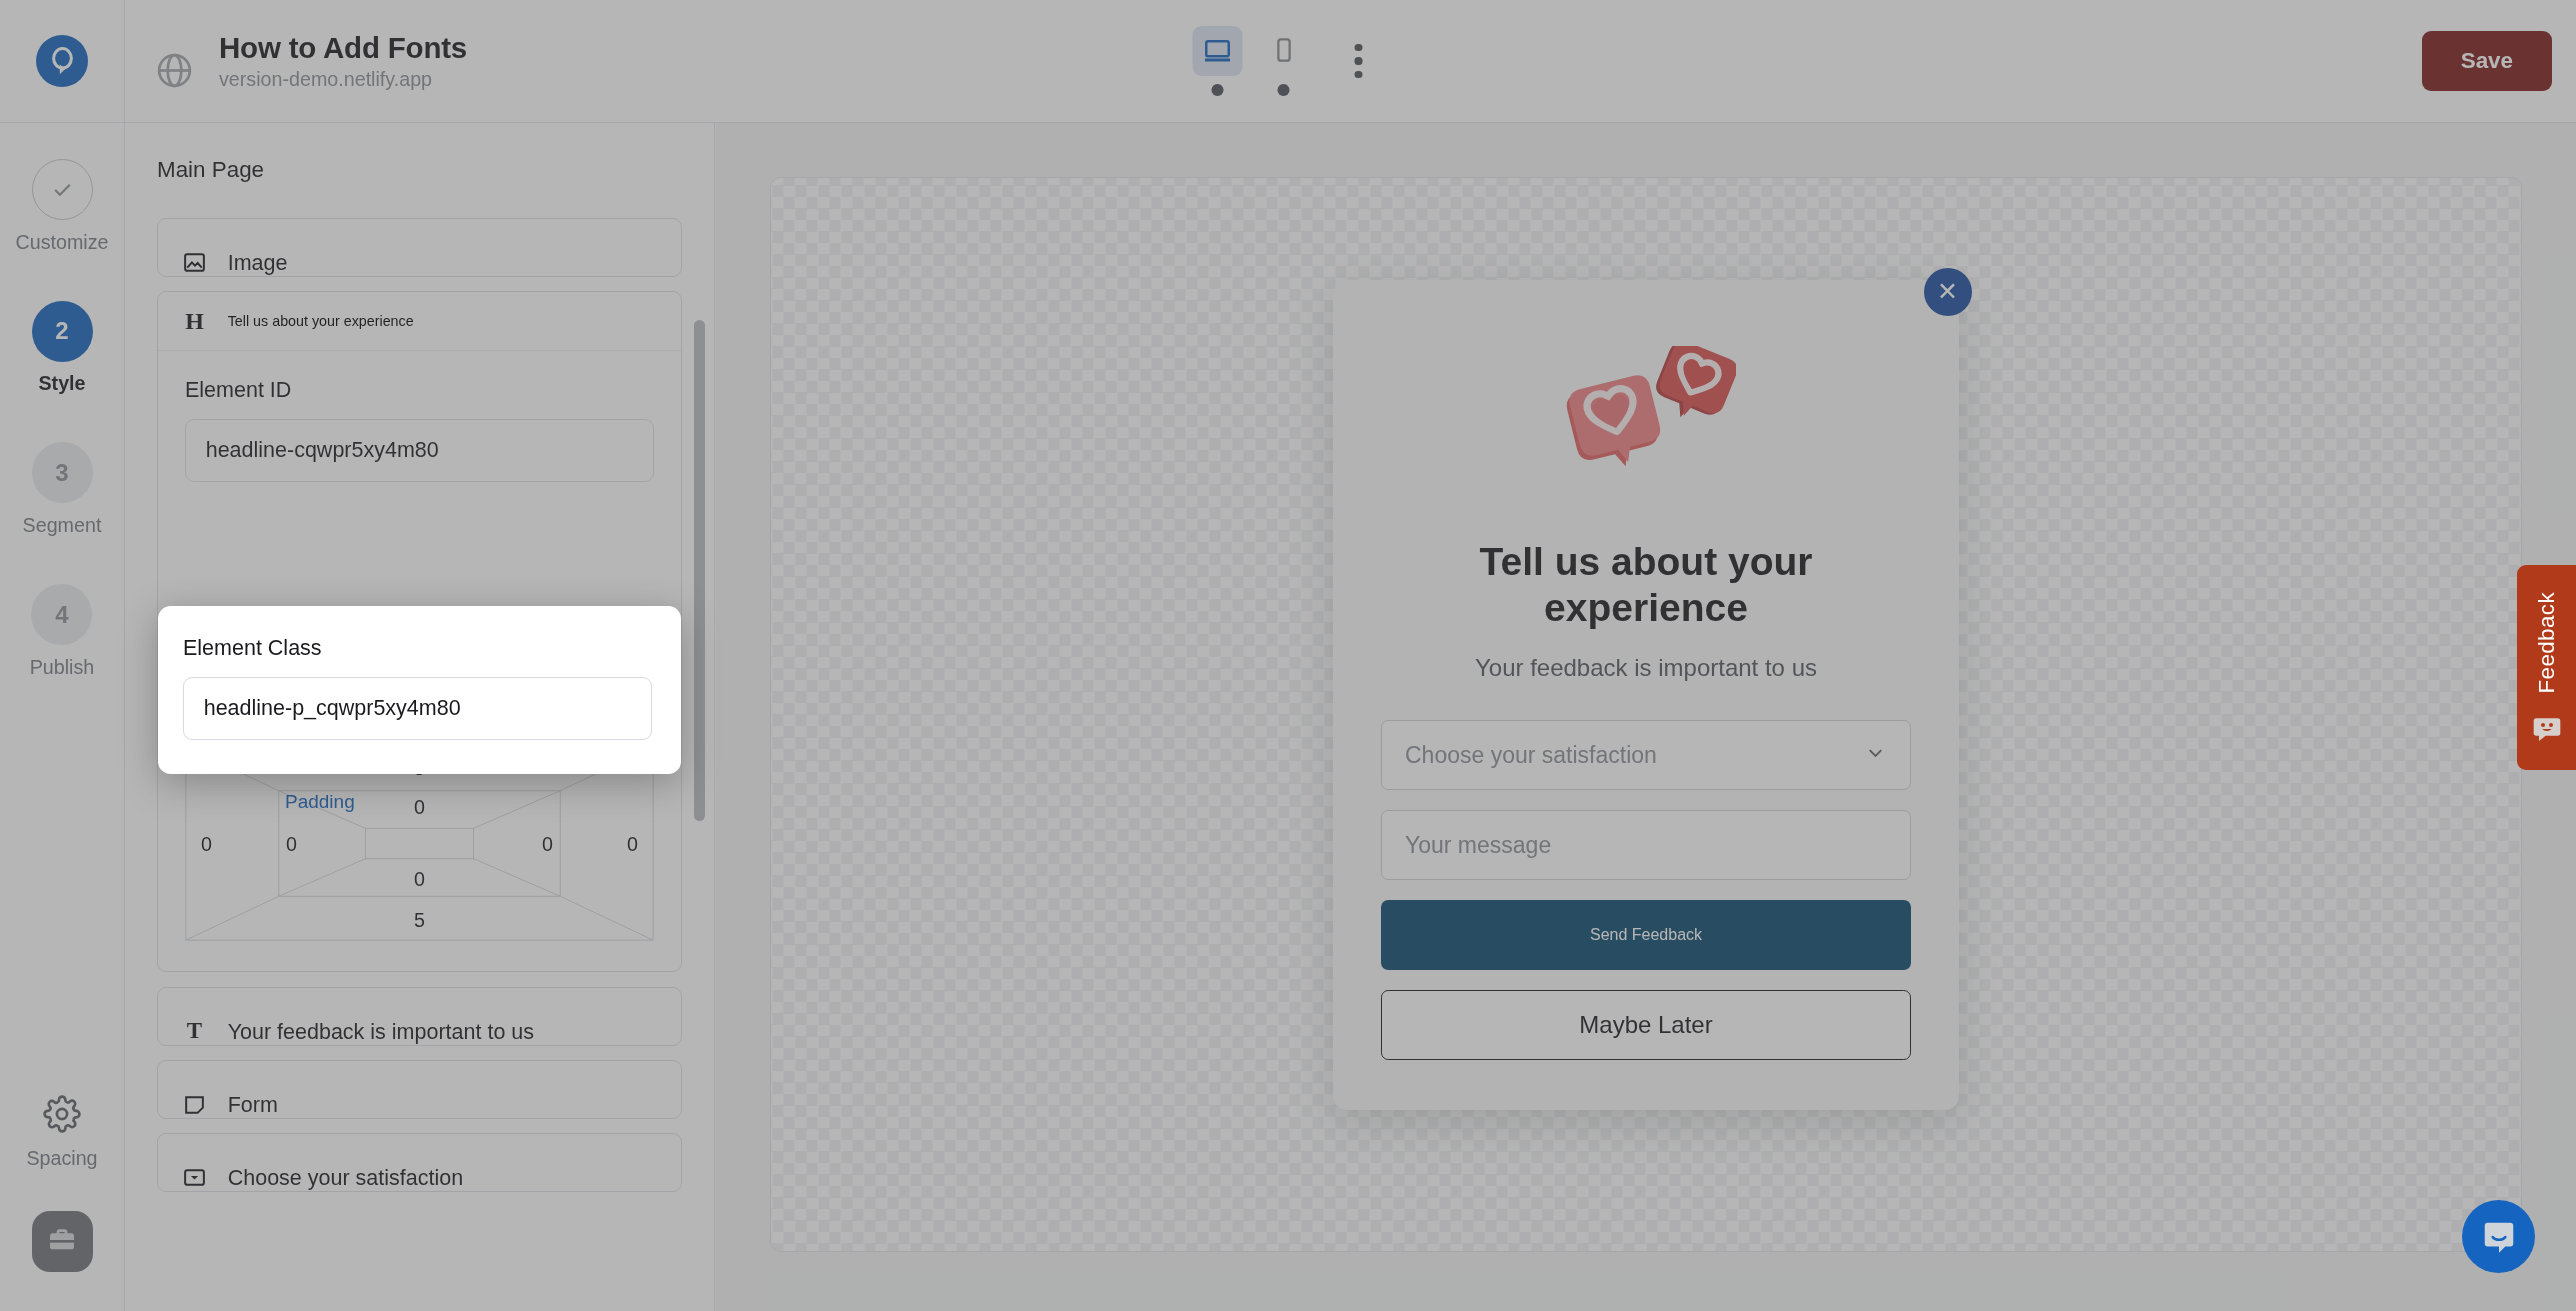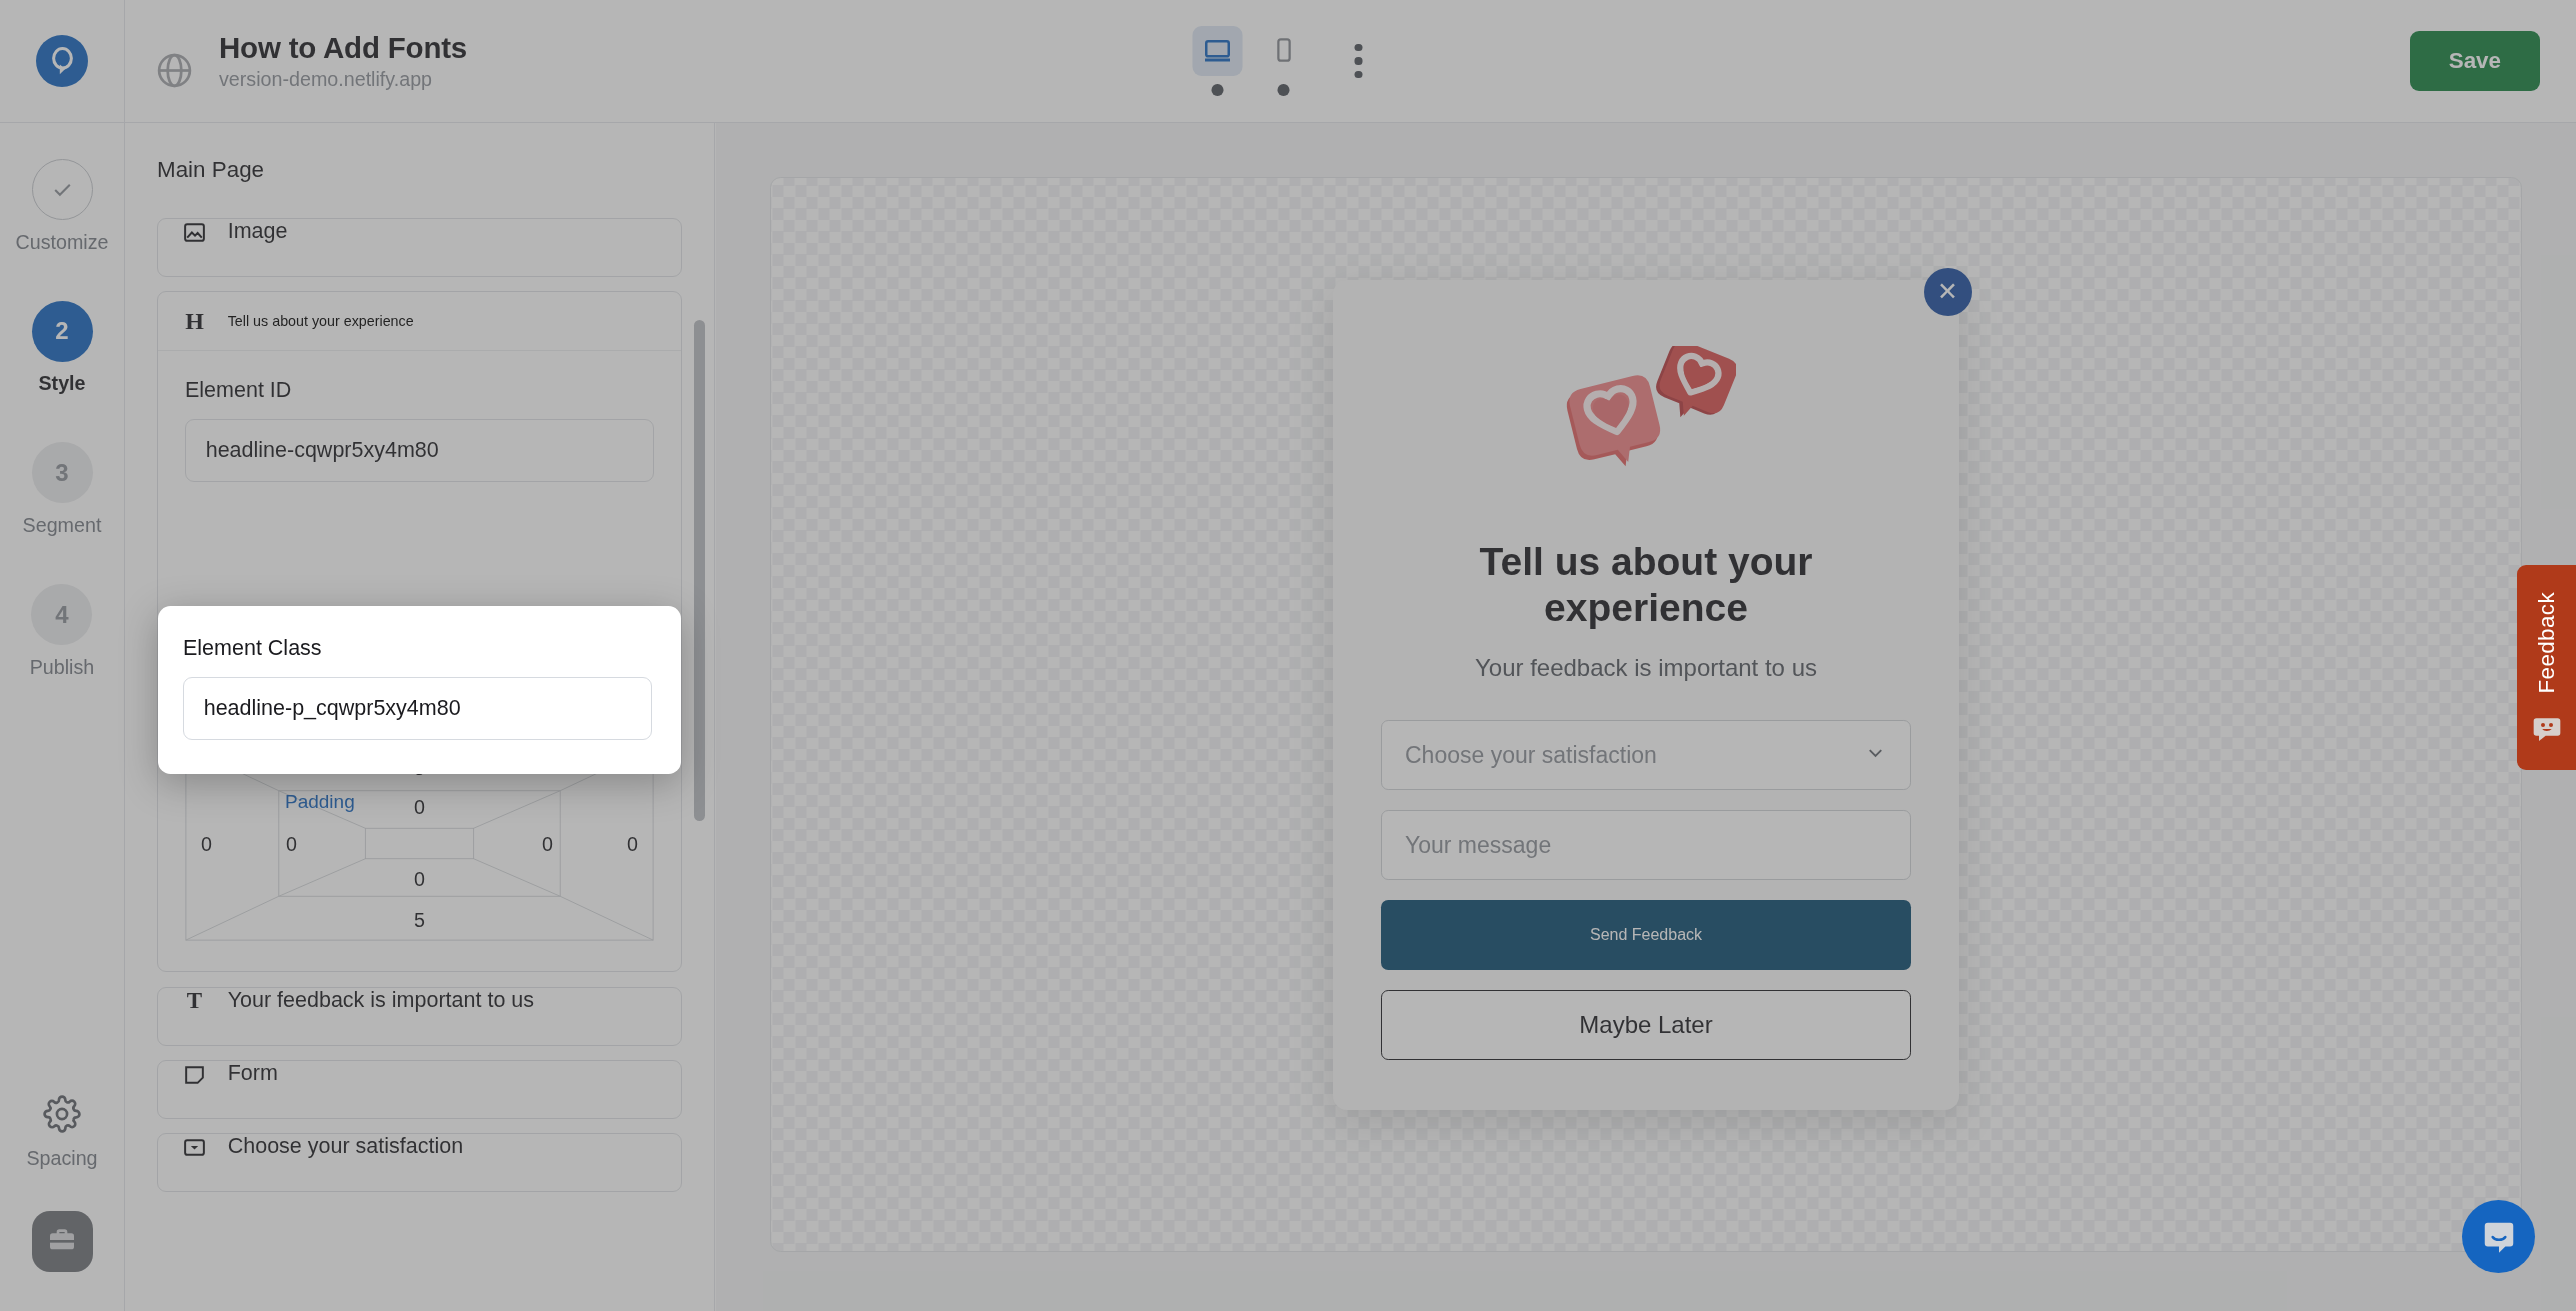--- a/index.html
+++ b/index.html
@@ -59,22 +59,22 @@
   }
   .dev-btn.active { background: #dce6f3; }
   .dev-dot { width: 11.6px; height: 11.6px; border-radius: 50%; background: #4c5159; }
   .kebab {
     width: 50px; height: 50px; display:flex; flex-direction:column;
     align-items:center; justify-content:center; gap:6.3px; cursor:pointer; margin-left:9px;
   }
   .kebab i { width: 7.2px; height: 7.2px; border-radius:50%; background:#4c5159; display:block; }
 
   .save-btn {
-    position: absolute; right: 36px;
-    background: #15803d; color: #fff;
+    position: absolute; right: 24px;
+    background: #7f1d1d; color: #fff;
     font-size: 22.4px; font-weight: 600;
     border: none; border-radius: 9px;
     padding: 17px 39px; cursor: pointer;
   }
 
   
   .rail {
     position: absolute; top: 123px; left: 0; bottom: 0; width: 125px;
     background: #fff; border-right: 0.9px solid #e4e6ea;
     display: flex; flex-direction: column; align-items: center;
@@ -118,21 +118,21 @@
   .tab.active { color:#1b1b1f; font-weight:700; border-bottom-color:#1b1b1f; }
 
   .panel-scroll {
     flex: 1; overflow: hidden; position: relative;
     padding: 34px 32px 0 32px;
   }
   .section-title { font-size: 22.4px; color:#1b1b1f; margin-bottom: 35px; }
 
   .row-card {
     border: 0.9px solid #dfe1e5; border-radius: 9px;
-    height: 59px; display:flex; align-items:flex-start; gap:19.7px;
+    height: 59px; display:flex; align-items:flex-end; gap:19.7px;
     padding: 0 23px; margin-bottom: 14.3px; cursor:pointer;
     background:#fff;
   }
   .row-card .row-label { font-size: 21.5px; color:#1b1b1f; }
   .row-ico { width: 27px; height: 27px; flex:none; display:flex; align-items:center; justify-content:center; }
   .row-ico .hglyph { font-size: 24px; font-weight: 700; color:#1b1b1f; font-family:"Liberation Serif", serif; }
   .row-ico .tglyph { font-size: 23px; font-weight: 700; color:#1b1b1f; font-family:"Liberation Serif", serif; }
 
   .expand-card {
     border: 0.9px solid #dfe1e5; border-radius: 9px;

